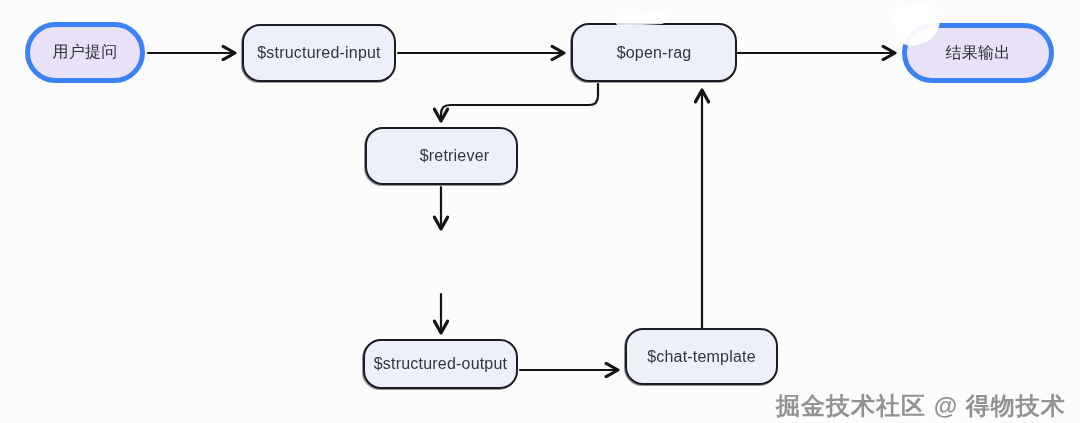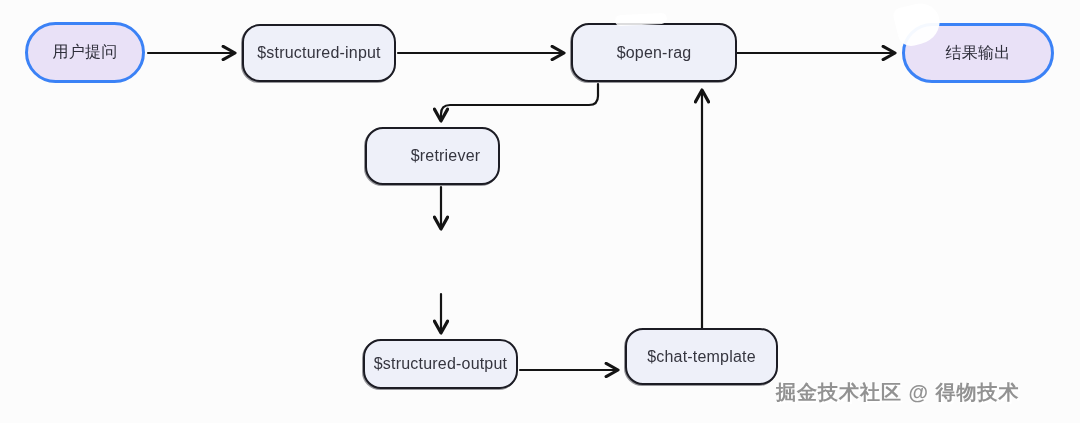--- a/index.html
+++ b/index.html
@@ -33,29 +33,29 @@
     white-space: nowrap;
   }
   .rect {
     background: #eef0f9;
     border: 2px solid #1c1c24;
     border-radius: 18px;
     box-shadow: -1px 1px 0 rgba(25,25,35,0.45);
   }
   .pill {
     background: #e9e1f7;
-    border: 3px solid #3b82f6;
+    border: 5px solid #3b82f6;
     border-radius: 999px;
     color: #2e2e3a;
   }
   .watermark {
     position: absolute;
     left: 776px;
-    top: 379px;
-    font-size: 20px;
+    top: 390px;
+    font-size: 24px;
     font-weight: 700;
     color: rgba(140,140,140,0.95);
     text-shadow: 2px 2px 0 #ffffff, -1px -1px 0 rgba(255,255,255,0.65);
     letter-spacing: 1px;
     white-space: nowrap;
   }
   .artifact {
     position: absolute;
     background: rgba(255,255,255,0.95);
     pointer-events: none;
@@ -102,21 +102,21 @@
   </svg>
 
   <div class="node pill" style="left:25px; top:22px; width:120px; height:61px;">用户提问</div>
 
   <div class="node rect" style="left:242px; top:24px; width:154px; height:58px;">$structured-input</div>
 
   <div class="node rect" style="left:571px; top:23px; width:166px; height:59px;">$open-rag</div>
 
   <div class="node pill" style="left:902px; top:23px; width:152px; height:60px;">结果输出</div>
 
-  <div class="node rect" style="left:365px; top:127px; width:135px; height:58px;padding-left:26px;">$retriever</div>
+  <div class="node rect" style="left:365px; top:127px; width:153px; height:58px;padding-left:26px;">$retriever</div>
 
 
   <div class="node rect" style="left:363px; top:339px; width:155px; height:50px;">$structured-output</div>
 
   <div class="node rect" style="left:625px; top:328px; width:153px; height:57px;">$chat-template</div>
 
   <div class="artifact artifact-pill-notch"></div>
   <div class="artifact artifact-openrag-smudge"></div>
 
   <div class="watermark">掘金技术社区 @ 得物技术</div>

